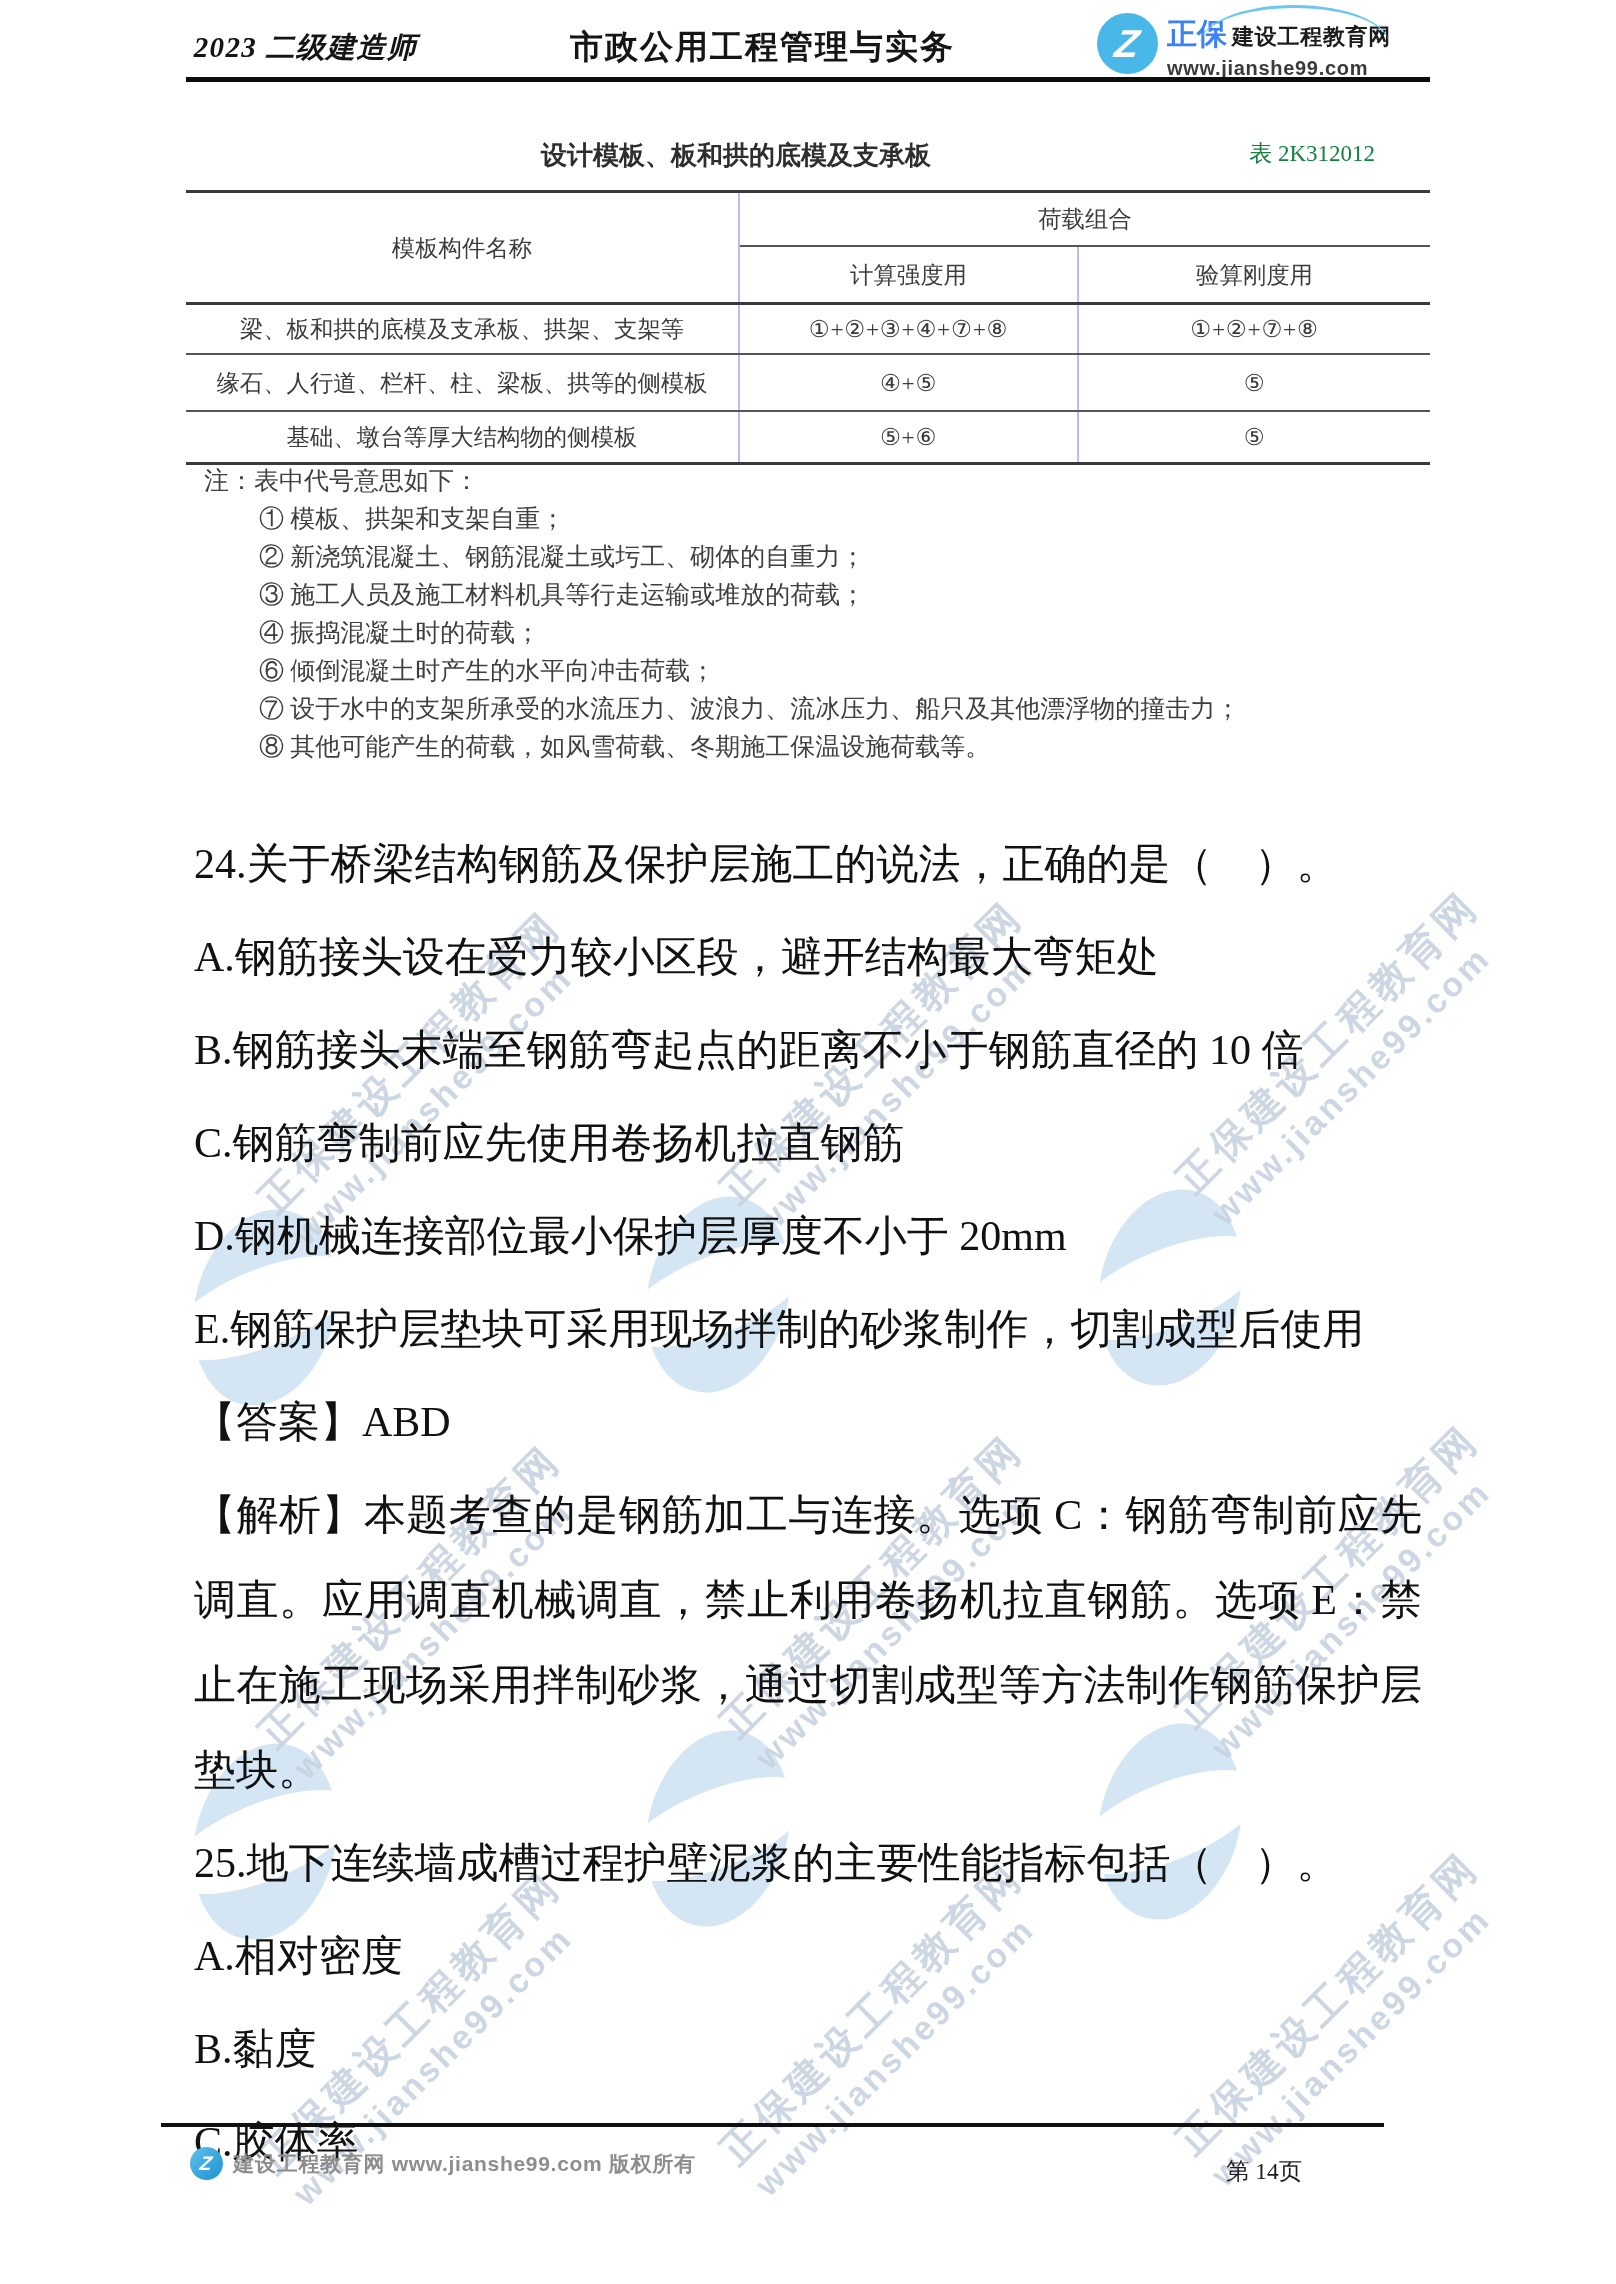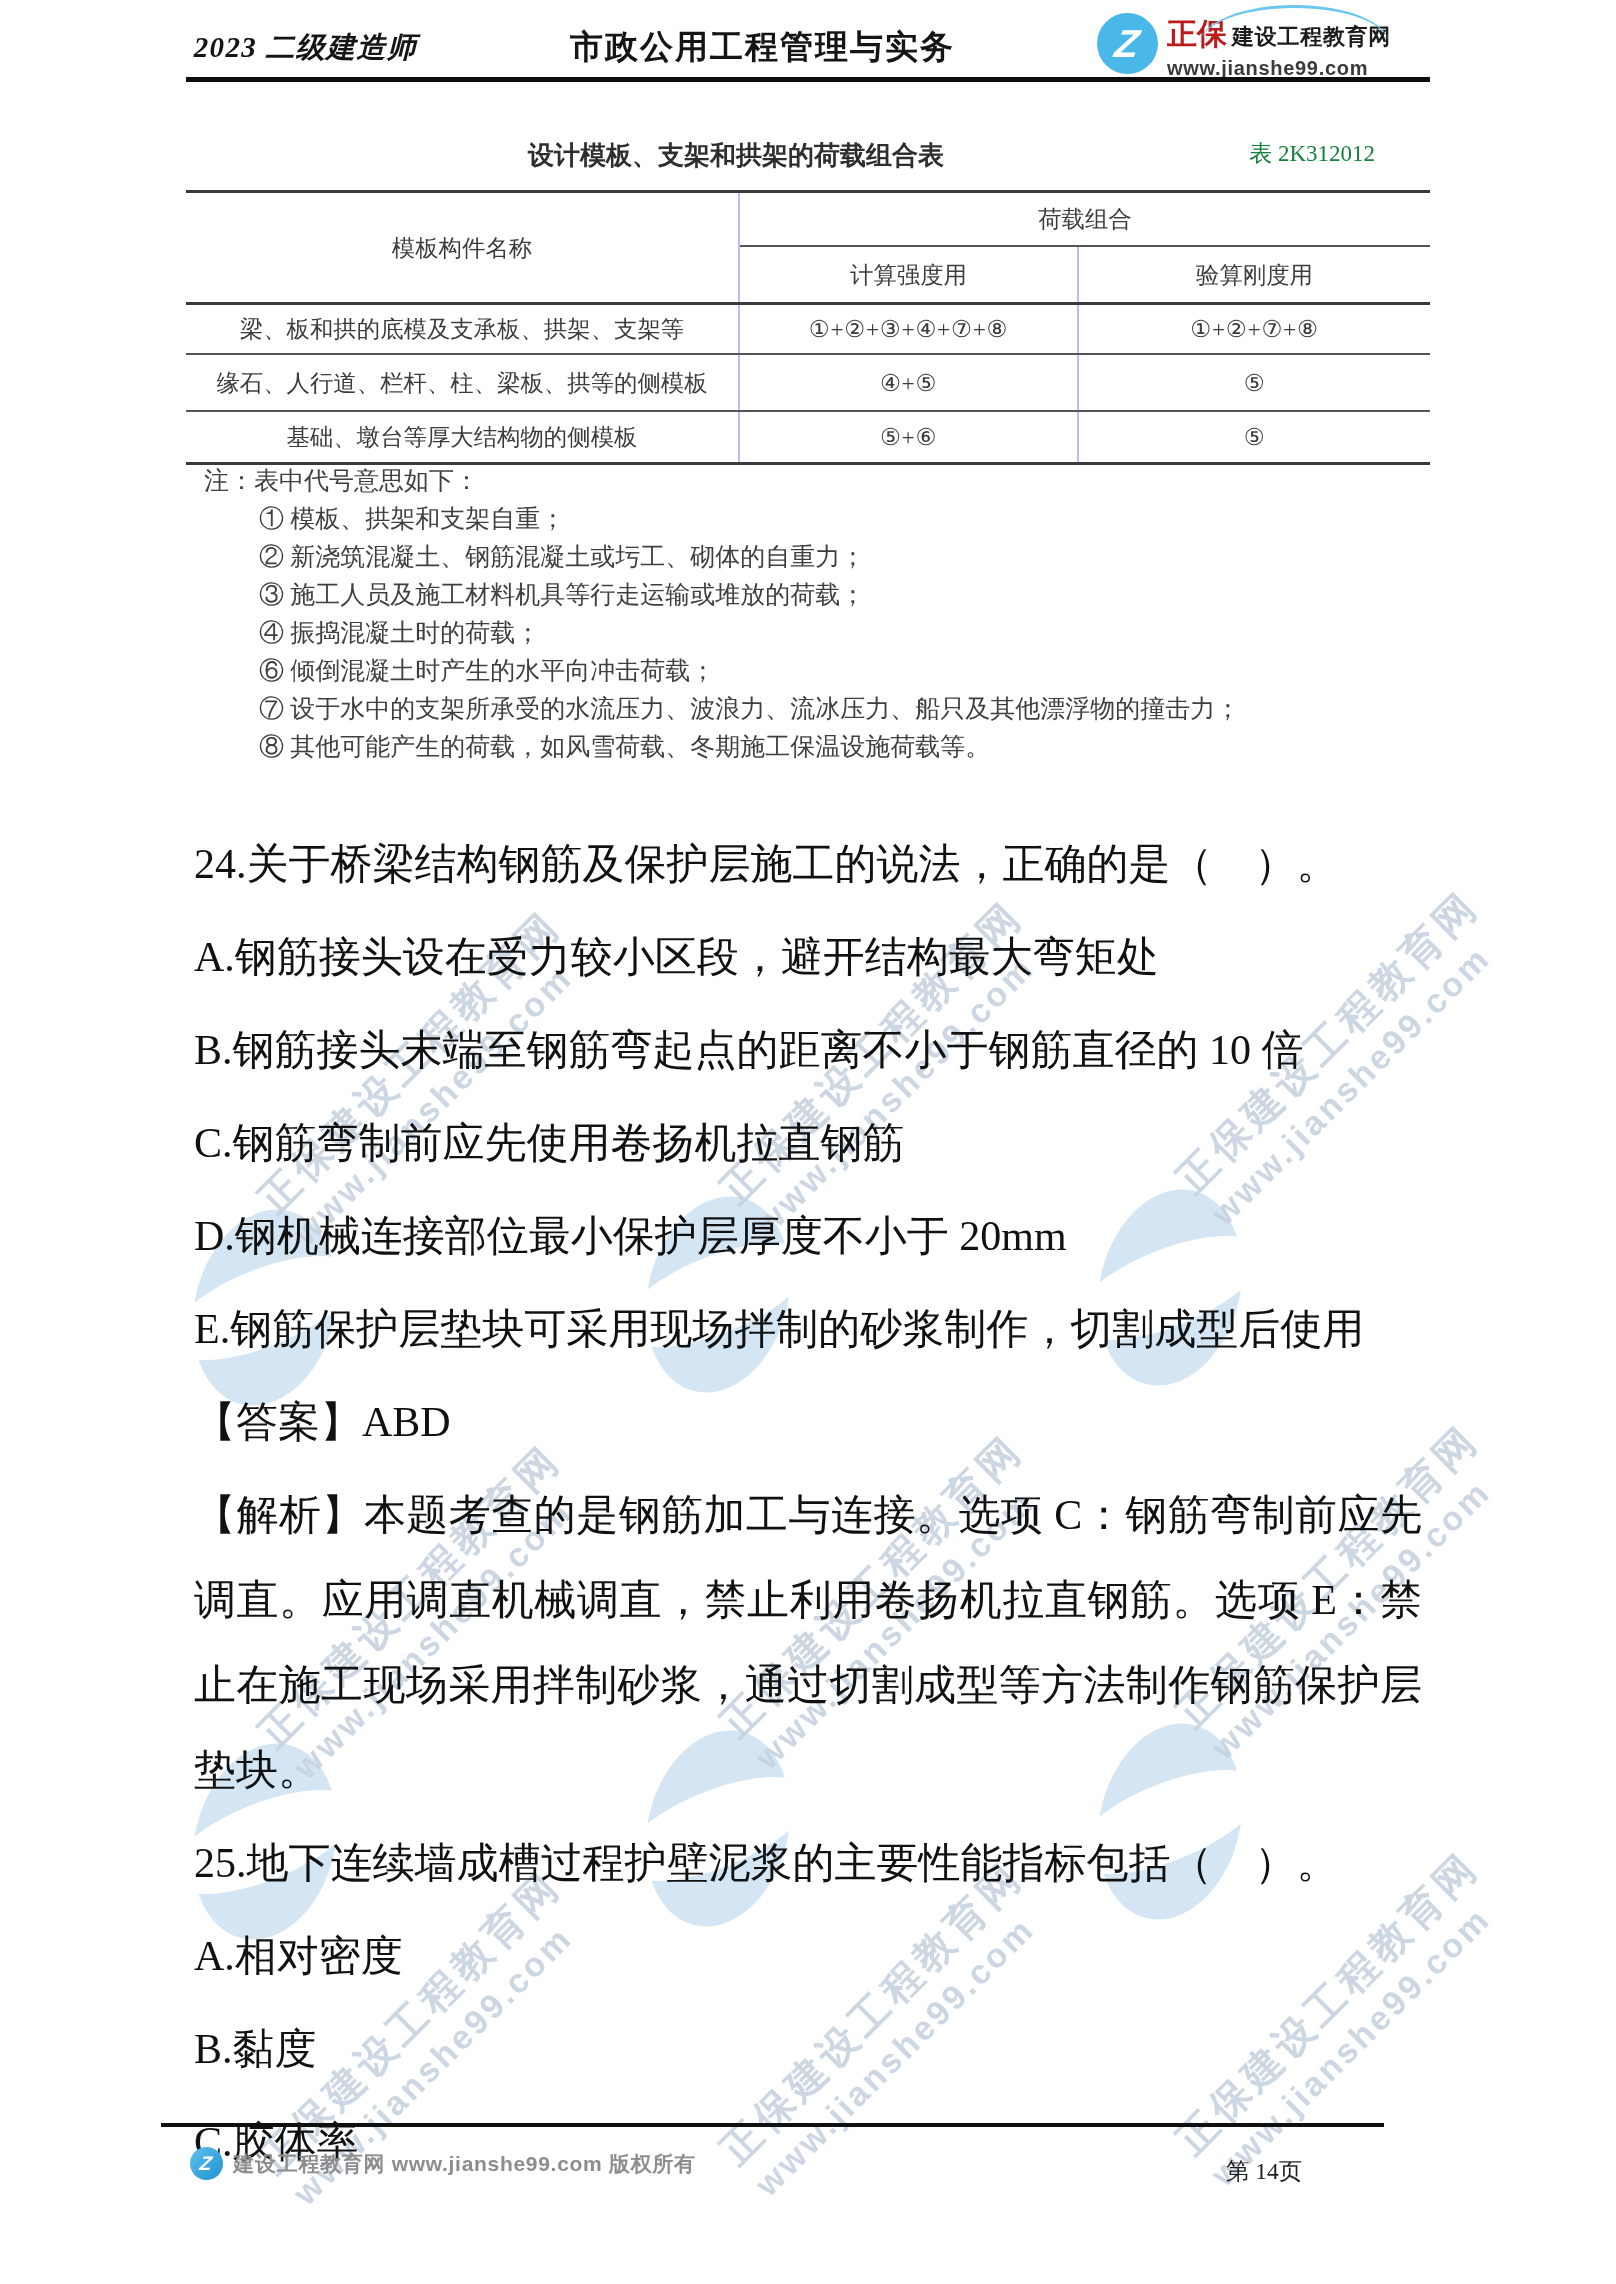--- a/index.html
+++ b/index.html
@@ -29,21 +29,21 @@
   .hdr-brand { position:absolute; right:39px; top:-3.9px; display:flex; align-items:center; gap:9px;
     font-family:"Liberation Sans","DejaVu Sans",sans-serif; }
   .brand-circle { width:61px; height:61px; border-radius:50%; background:#49b8e9;
     display:flex; align-items:center; justify-content:center; }
   .brand-z { color:#ffffff; font-size:39px; font-weight:bold; font-style:italic;
     font-family:"Liberation Sans","DejaVu Sans",sans-serif; transform:skewX(-8deg); }
   .brand-col { position:relative; padding-top:6.5px; }
   .brand-arc { position:absolute; top:-2.6px; left:33px; width:189px; height:36px;
     border:0; border-top:3.3px solid #6cc6ee; border-radius:50% / 100% 100% 0 0; }
   .brand-line1 { display:flex; align-items:baseline; gap:5.2px; }
-  .brand-name { color:#b91c1c; font-size:30px; font-weight:bold; }
+  .brand-name { color:#3b82f6; font-size:30px; font-weight:bold; }
   .brand-suffix { color:#1c1c1c; font-size:22px; font-weight:bold; letter-spacing:0.7px; }
   .brand-url { color:#3a3a3a; font-size:20px; font-weight:bold; letter-spacing:0.7px; margin-top:1.3px; }
   .hdr-rule { position:absolute; top:77px; left:0; width:100%; height:4.6px; background:#0d0d0d; }
   
   .tbl-caption { position:absolute; top:138px; left:0; width:100%; height:36px; }
   .tbl-title { position:absolute; left:192px; width:716px; text-align:center; font-size:26px; font-weight:bold; color:#2e2e2e; }
   .tbl-code { position:absolute; right:55px; font-size:23px; color:#15803d; }
   
   table.loads { position:absolute; top:190px; left:0; width:1244px; border-collapse:collapse;
     border-top:3.9px solid #3a3a3a; border-bottom:3.9px solid #3a3a3a; table-layout:fixed; }
@@ -144,21 +144,21 @@
             <span class="brand-name">正保</span>
             <span class="brand-suffix">建设工程教育网</span>
           </div>
           <div class="brand-url">www.jianshe99.com</div>
         </div>
       </div>
     </div>
     <div class="hdr-rule"></div>
 
     <div class="tbl-caption">
-      <span class="tbl-title">设计模板、支架和拱架的荷载组合表</span>
+      <span class="tbl-title">设计模板、板和拱的底模及支承板</span>
       <span class="tbl-code">表 2K312012</span>
     </div>
 
     <table class="loads">
       <colgroup>
           <col style="width:553px">
           <col style="width:339px">
           <col style="width:352px">
         </colgroup>
       <tbody>

